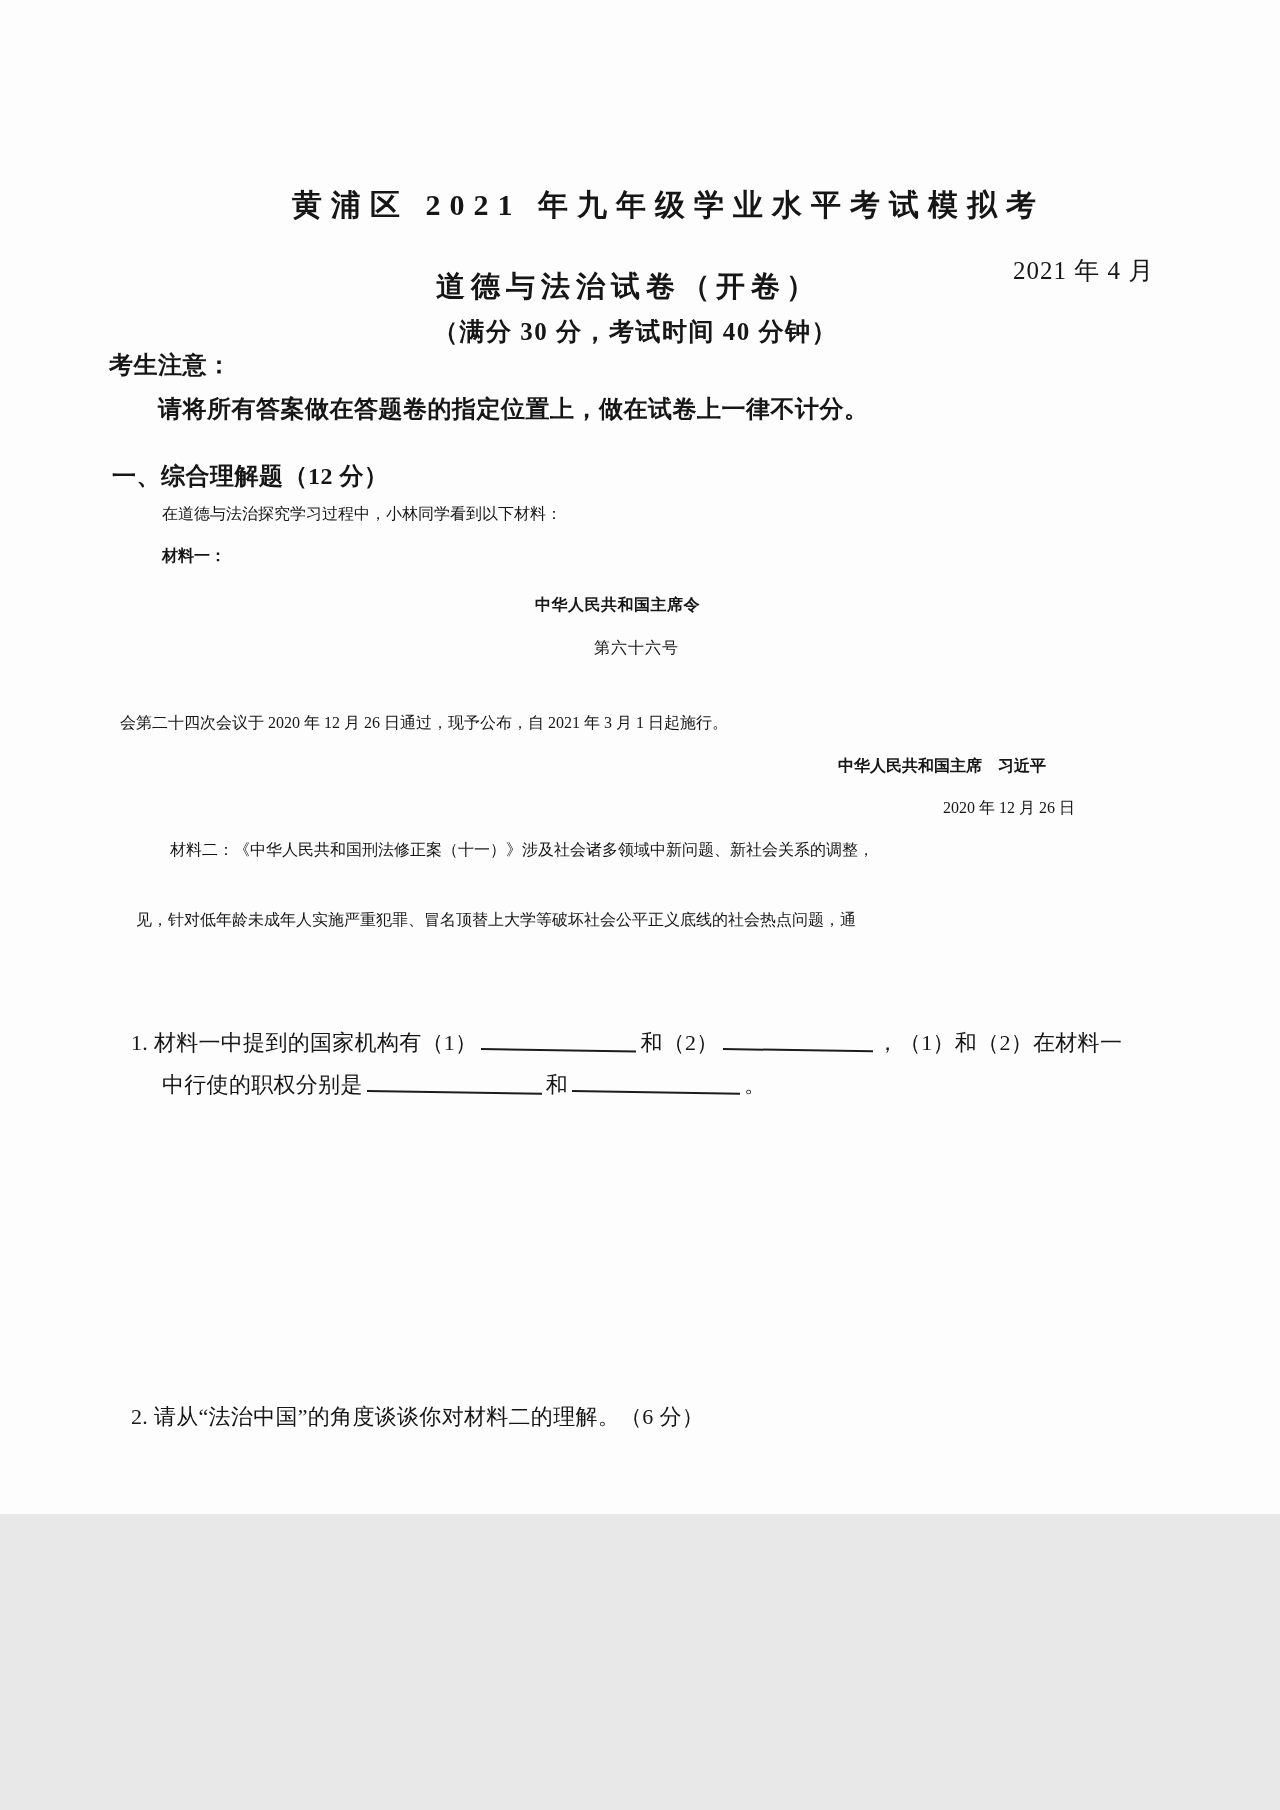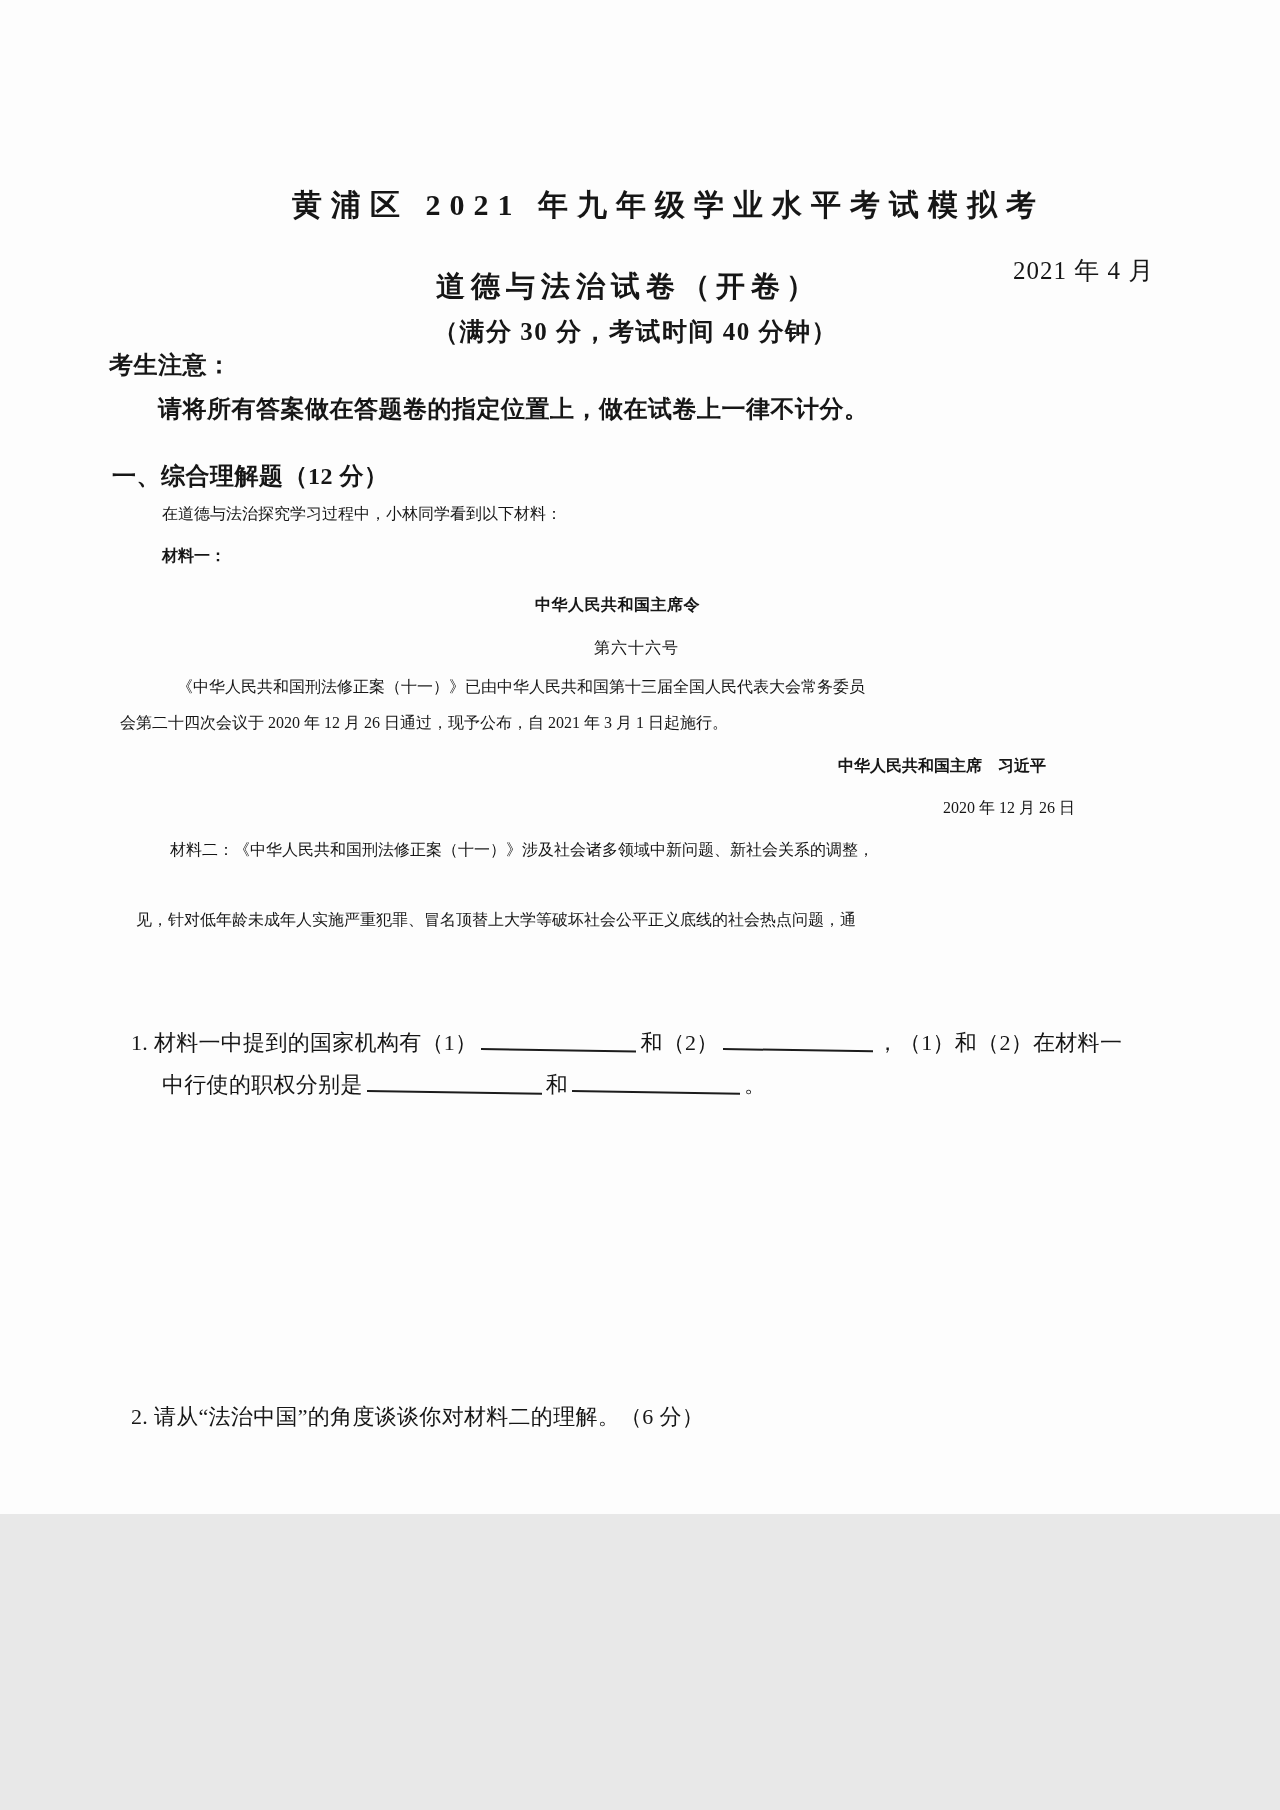--- a/index.html
+++ b/index.html
@@ -53,21 +53,20 @@
   <div class="l b t24" style="top:463px;left:112px;">一、综合理解题（12 分）</div>
 
   <div class="l t23" style="top:505px;left:162px;">在道德与法治探究学习过程中，小林同学看到以下材料：</div>
 
   <div class="l b t23" style="top:547px;left:162px;">材料一：</div>
 
   <div class="l b t23" style="top:596px;left:535px;letter-spacing:0.5px;">中华人民共和国主席令</div>
 
   <div class="l t23" style="top:639px;left:594px;letter-spacing:1px;">第六十六号</div>
 
-  <div class="l t23" style="top:678px;left:177px;">《中华人民共和国刑法修正案（十一）》已由中华人民共和国第十三届全国人民代表大会常务委员</div>
 
   <div class="l t23" style="top:714px;left:120px;">会第二十四次会议于 2020 年 12 月 26 日通过，现予公布，自 2021 年 3 月 1 日起施行。</div>
 
   <div class="l b t23" style="top:757px;left:838px;">中华人民共和国主席　习近平</div>
 
   <div class="l t23" style="top:799px;left:943px;">2020 年 12 月 26 日</div>
 
   <div class="l t23" style="top:841px;left:170px;">材料二：《中华人民共和国刑法修正案（十一）》涉及社会诸多领域中新问题、新社会关系的调整，</div>
   <div class="l t23" style="top:911px;left:136px;">见，针对低年龄未成年人实施严重犯罪、冒名顶替上大学等破坏社会公平正义底线的社会热点问题，通</div>
 

